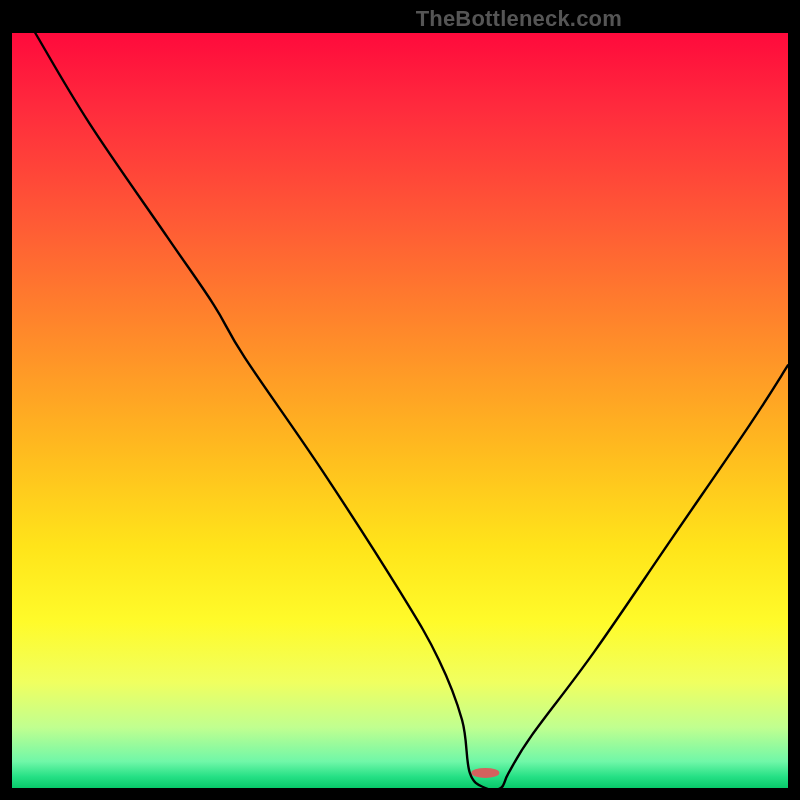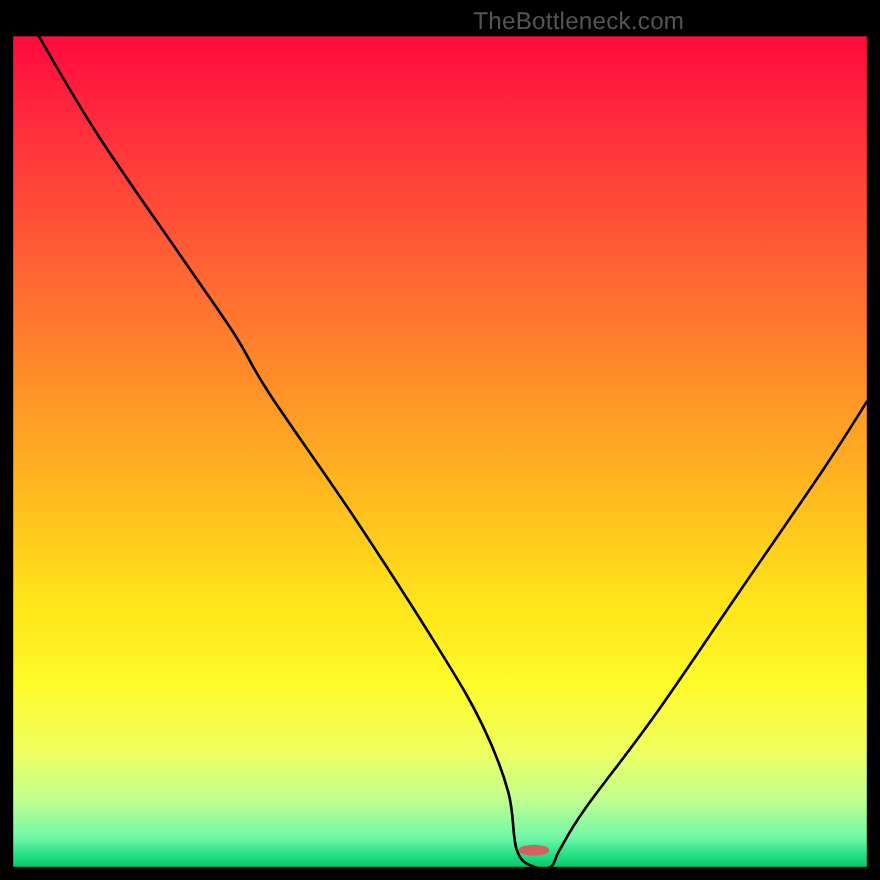--- a/index.html
+++ b/index.html
@@ -7,20 +7,21 @@
     padding: 0;
     width: 800px;
     height: 800px;
     font-family: Arial, Helvetica, sans-serif;
     background: #000;
   }
   .chart-container {
     width: 636px;
     height: 800px;
     position: relative;
+    font-weight: bold;
   }
   svg {
     display: block;
   }
   .watermark {
     position: absolute;
     top: 6px;
     right: 14px;
     color: #555;
     font-size: 22px;

